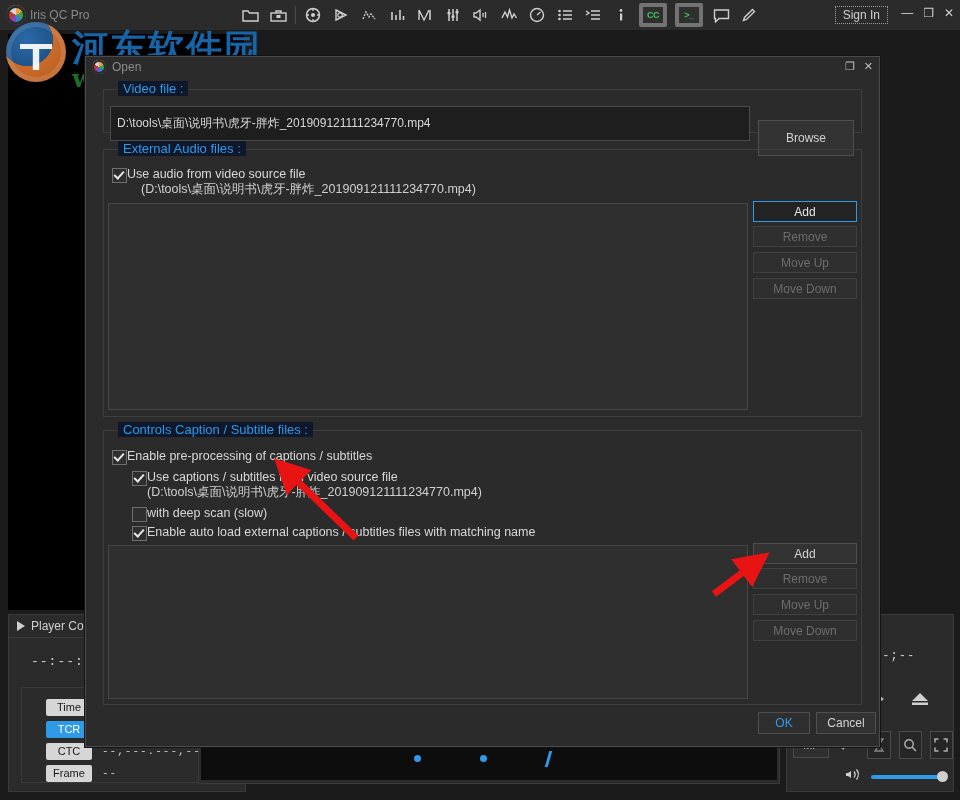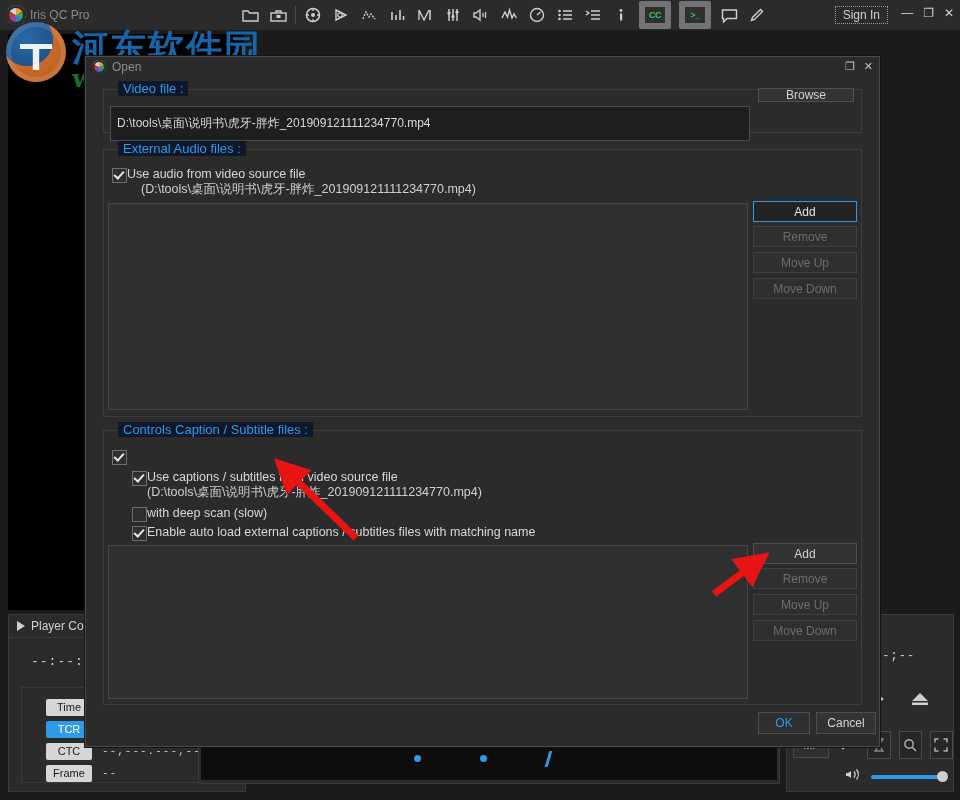--- a/index.html
+++ b/index.html
@@ -62,21 +62,21 @@
     justify-content: center;
     color: #cfcfcf;
   }
   .tbi svg { display:block; }
   .tb-sep {
     width: 1px; height: 18px;
     background: #4a4a4a;
     margin: 0 3px;
   }
   .tbi.boxed {
-    border: 6px solid #737373;
+    border: 4px solid #737373;
     border-radius: 2px;
     width: 20px; height: 16px;
     background: #2f2f2f;
     color: #3cc95a;
     font-size: 9px;
     font-weight: bold;
     margin: 0 4px;
     letter-spacing: -.5px;
   }
   .signin {
@@ -682,21 +682,21 @@
       <span class="dlg-wbtns">
         <span>❐</span>
         <span>✕</span>
       </span>
     </div>
 
     <div class="group" style="left:17px; top:32px; width:759px; height:44px;">
       <span class="group-legend">Video file :</span>
     </div>
     <div class="textfield" style="left:24px; top:49px; width:640px; height:35px;">D:\tools\桌面\说明书\虎牙-胖炸_201909121111234770.mp4</div>
-    <div class="btn" style="left:672px; top:31px; width:96px; height:14px;">Browse</div>
+    <div class="btn" style="left:672px; top:63px; width:96px; height:36px;">Browse</div>
 
     <div class="group" style="left:17px; top:92px; width:759px; height:268px;">
       <span class="group-legend">External Audio files :</span>
     </div>
     <div class="chk" style="left:26px; top:110px;">
       <span class="box on"></span>
       <span>
         <span>Use audio from video source file</span>
         <span class="sub" style="padding-left:14px">(D:\tools\桌面\说明书\虎牙-胖炸_201909121111234770.mp4)</span>
       </span>
@@ -706,20 +706,21 @@
     <div class="btn disabled" style="left:667px; top:169px; width:104px; height:21px;">Remove</div>
     <div class="btn disabled" style="left:667px; top:195px; width:104px; height:21px;">Move Up</div>
     <div class="btn disabled" style="left:667px; top:221px; width:104px; height:21px;">Move Down</div>
 
     <div class="group" style="left:17px; top:373px; width:759px; height:275px;">
       <span class="group-legend">Controls Caption / Subtitle files :</span>
     </div>
 
     <div class="chk" style="left:26px; top:392px;">
       <span class="box on"></span>
+      <span>Enable pre-processing of captions / subtitles</span>
     </div>
 
     <div class="chk" style="left:46px; top:413px;">
       <span class="box on"></span>
       <span>
         <span>Use captions / subtitles from video source file</span>
         <span class="sub" style="padding-left:0px">(D:\tools\桌面\说明书\虎牙-胖炸_201909121111234770.mp4)</span>
       </span>
     </div>
 

